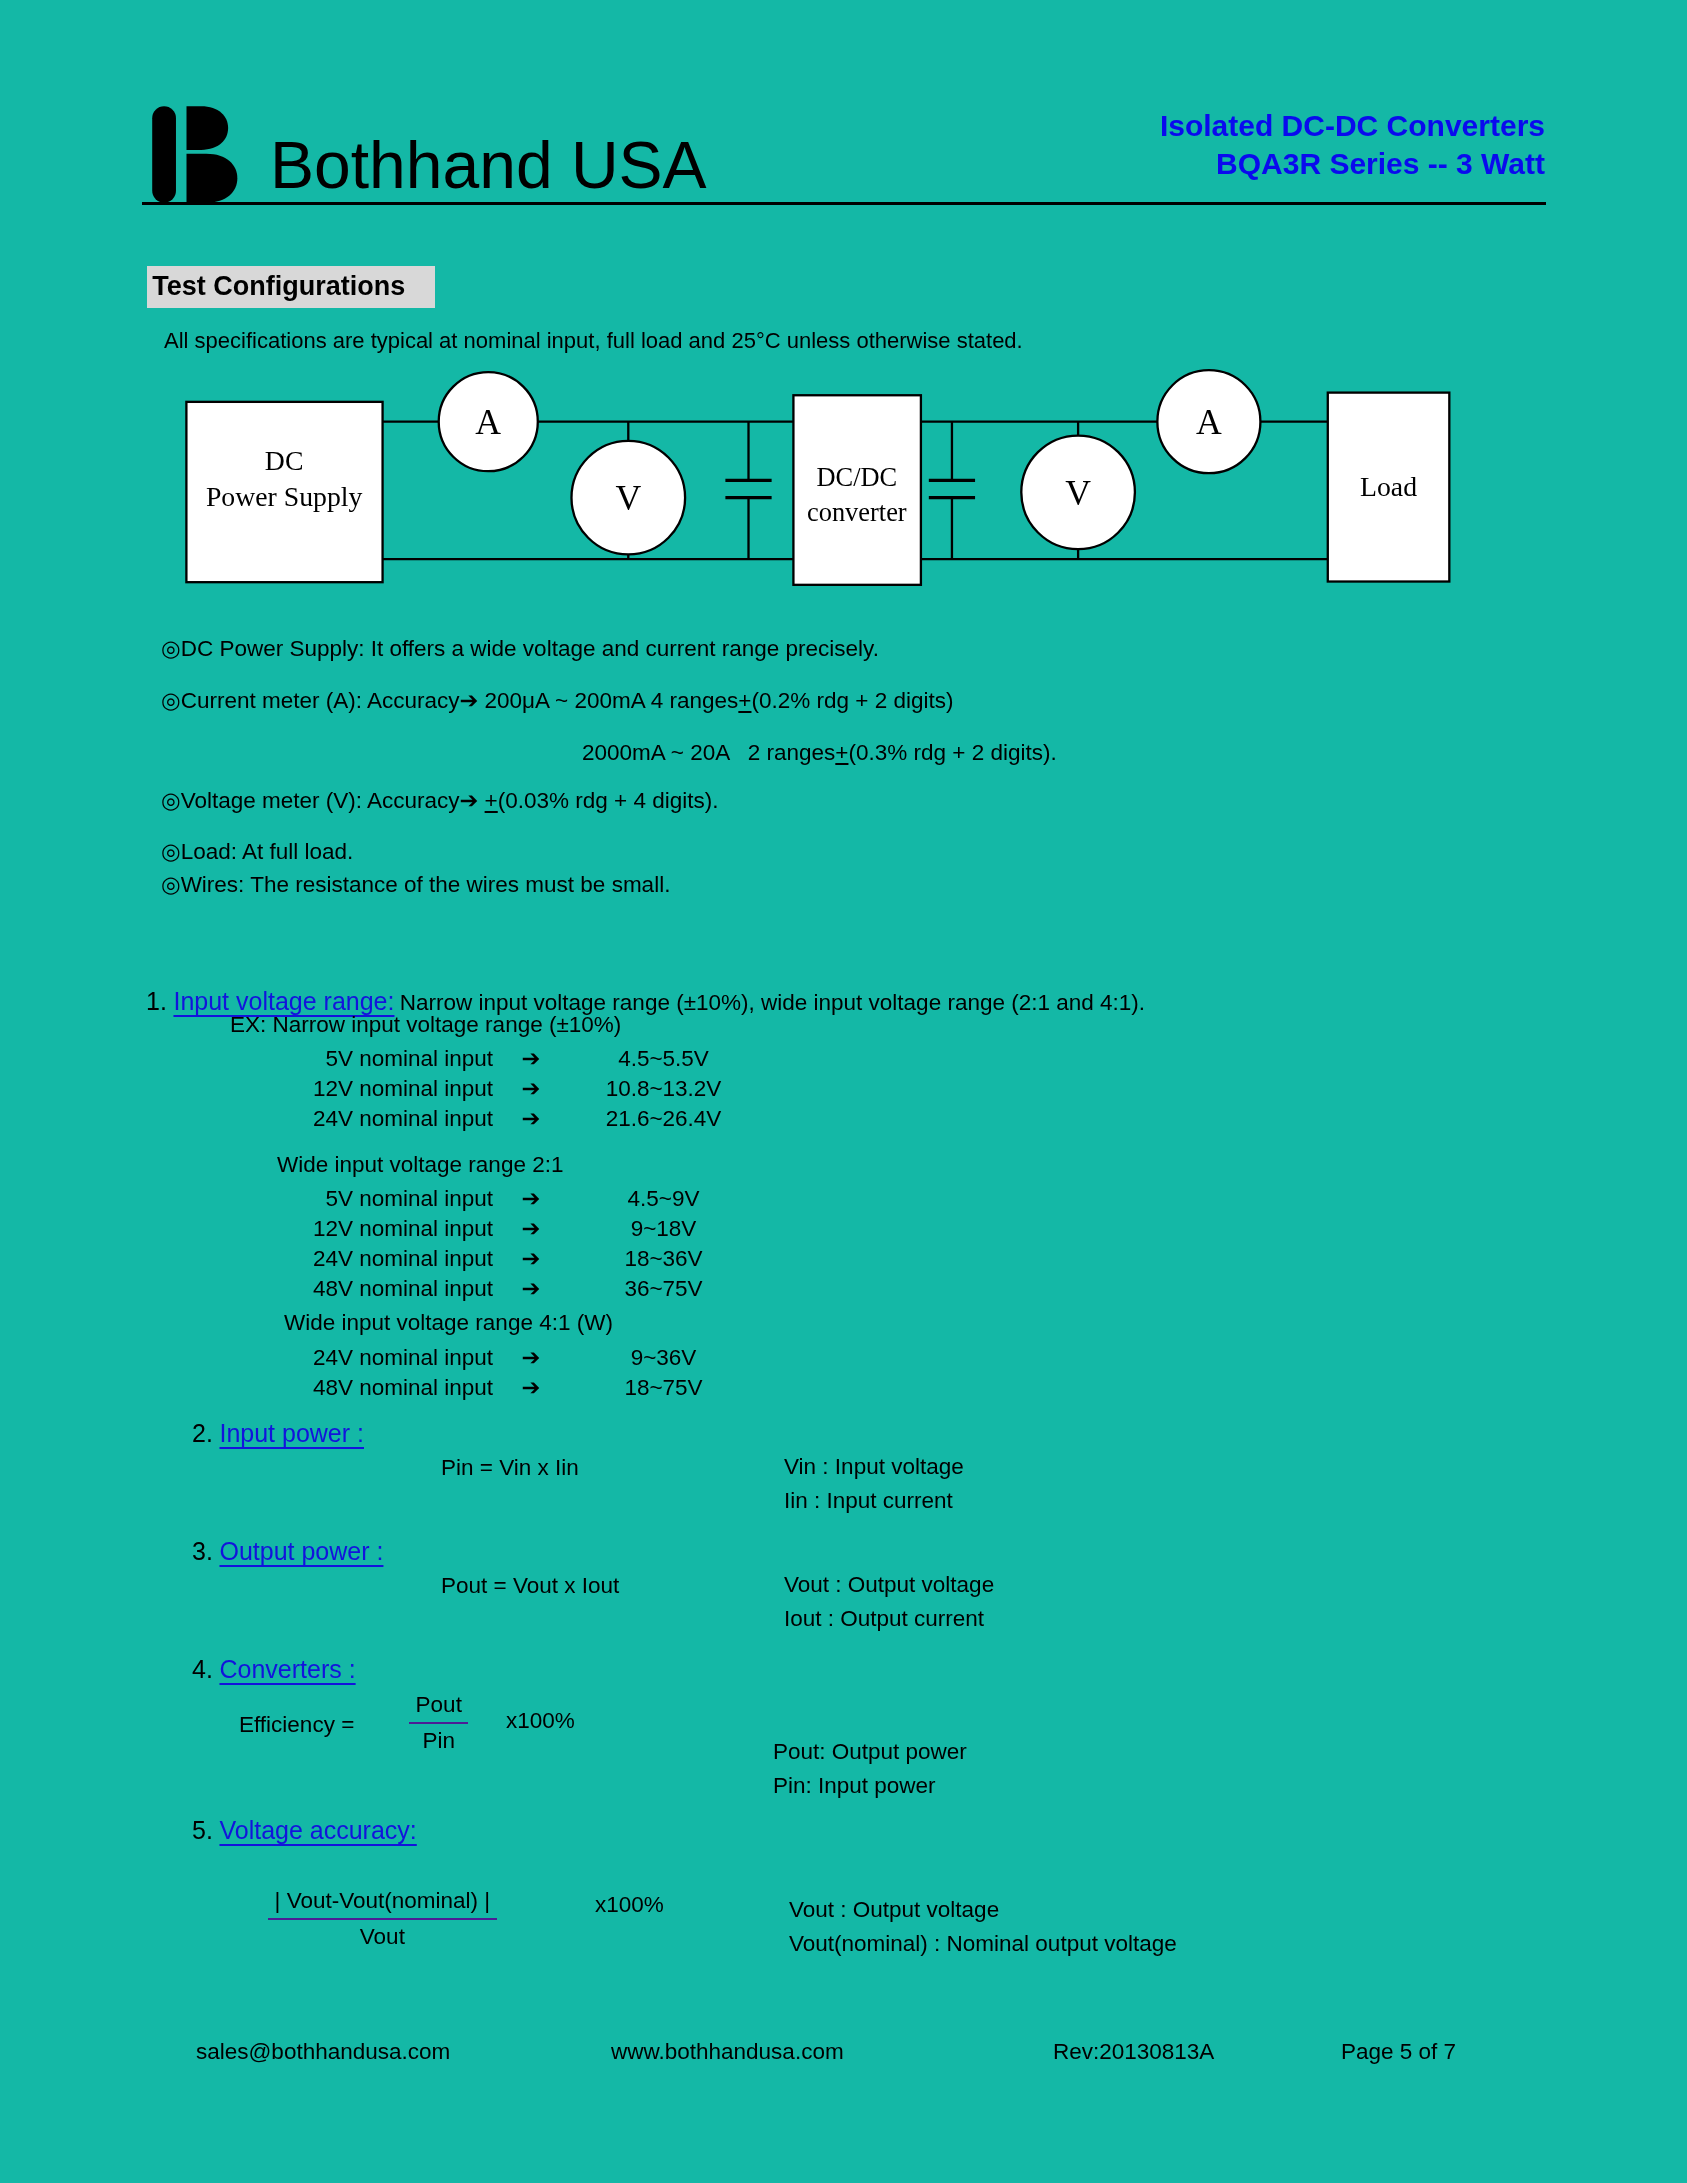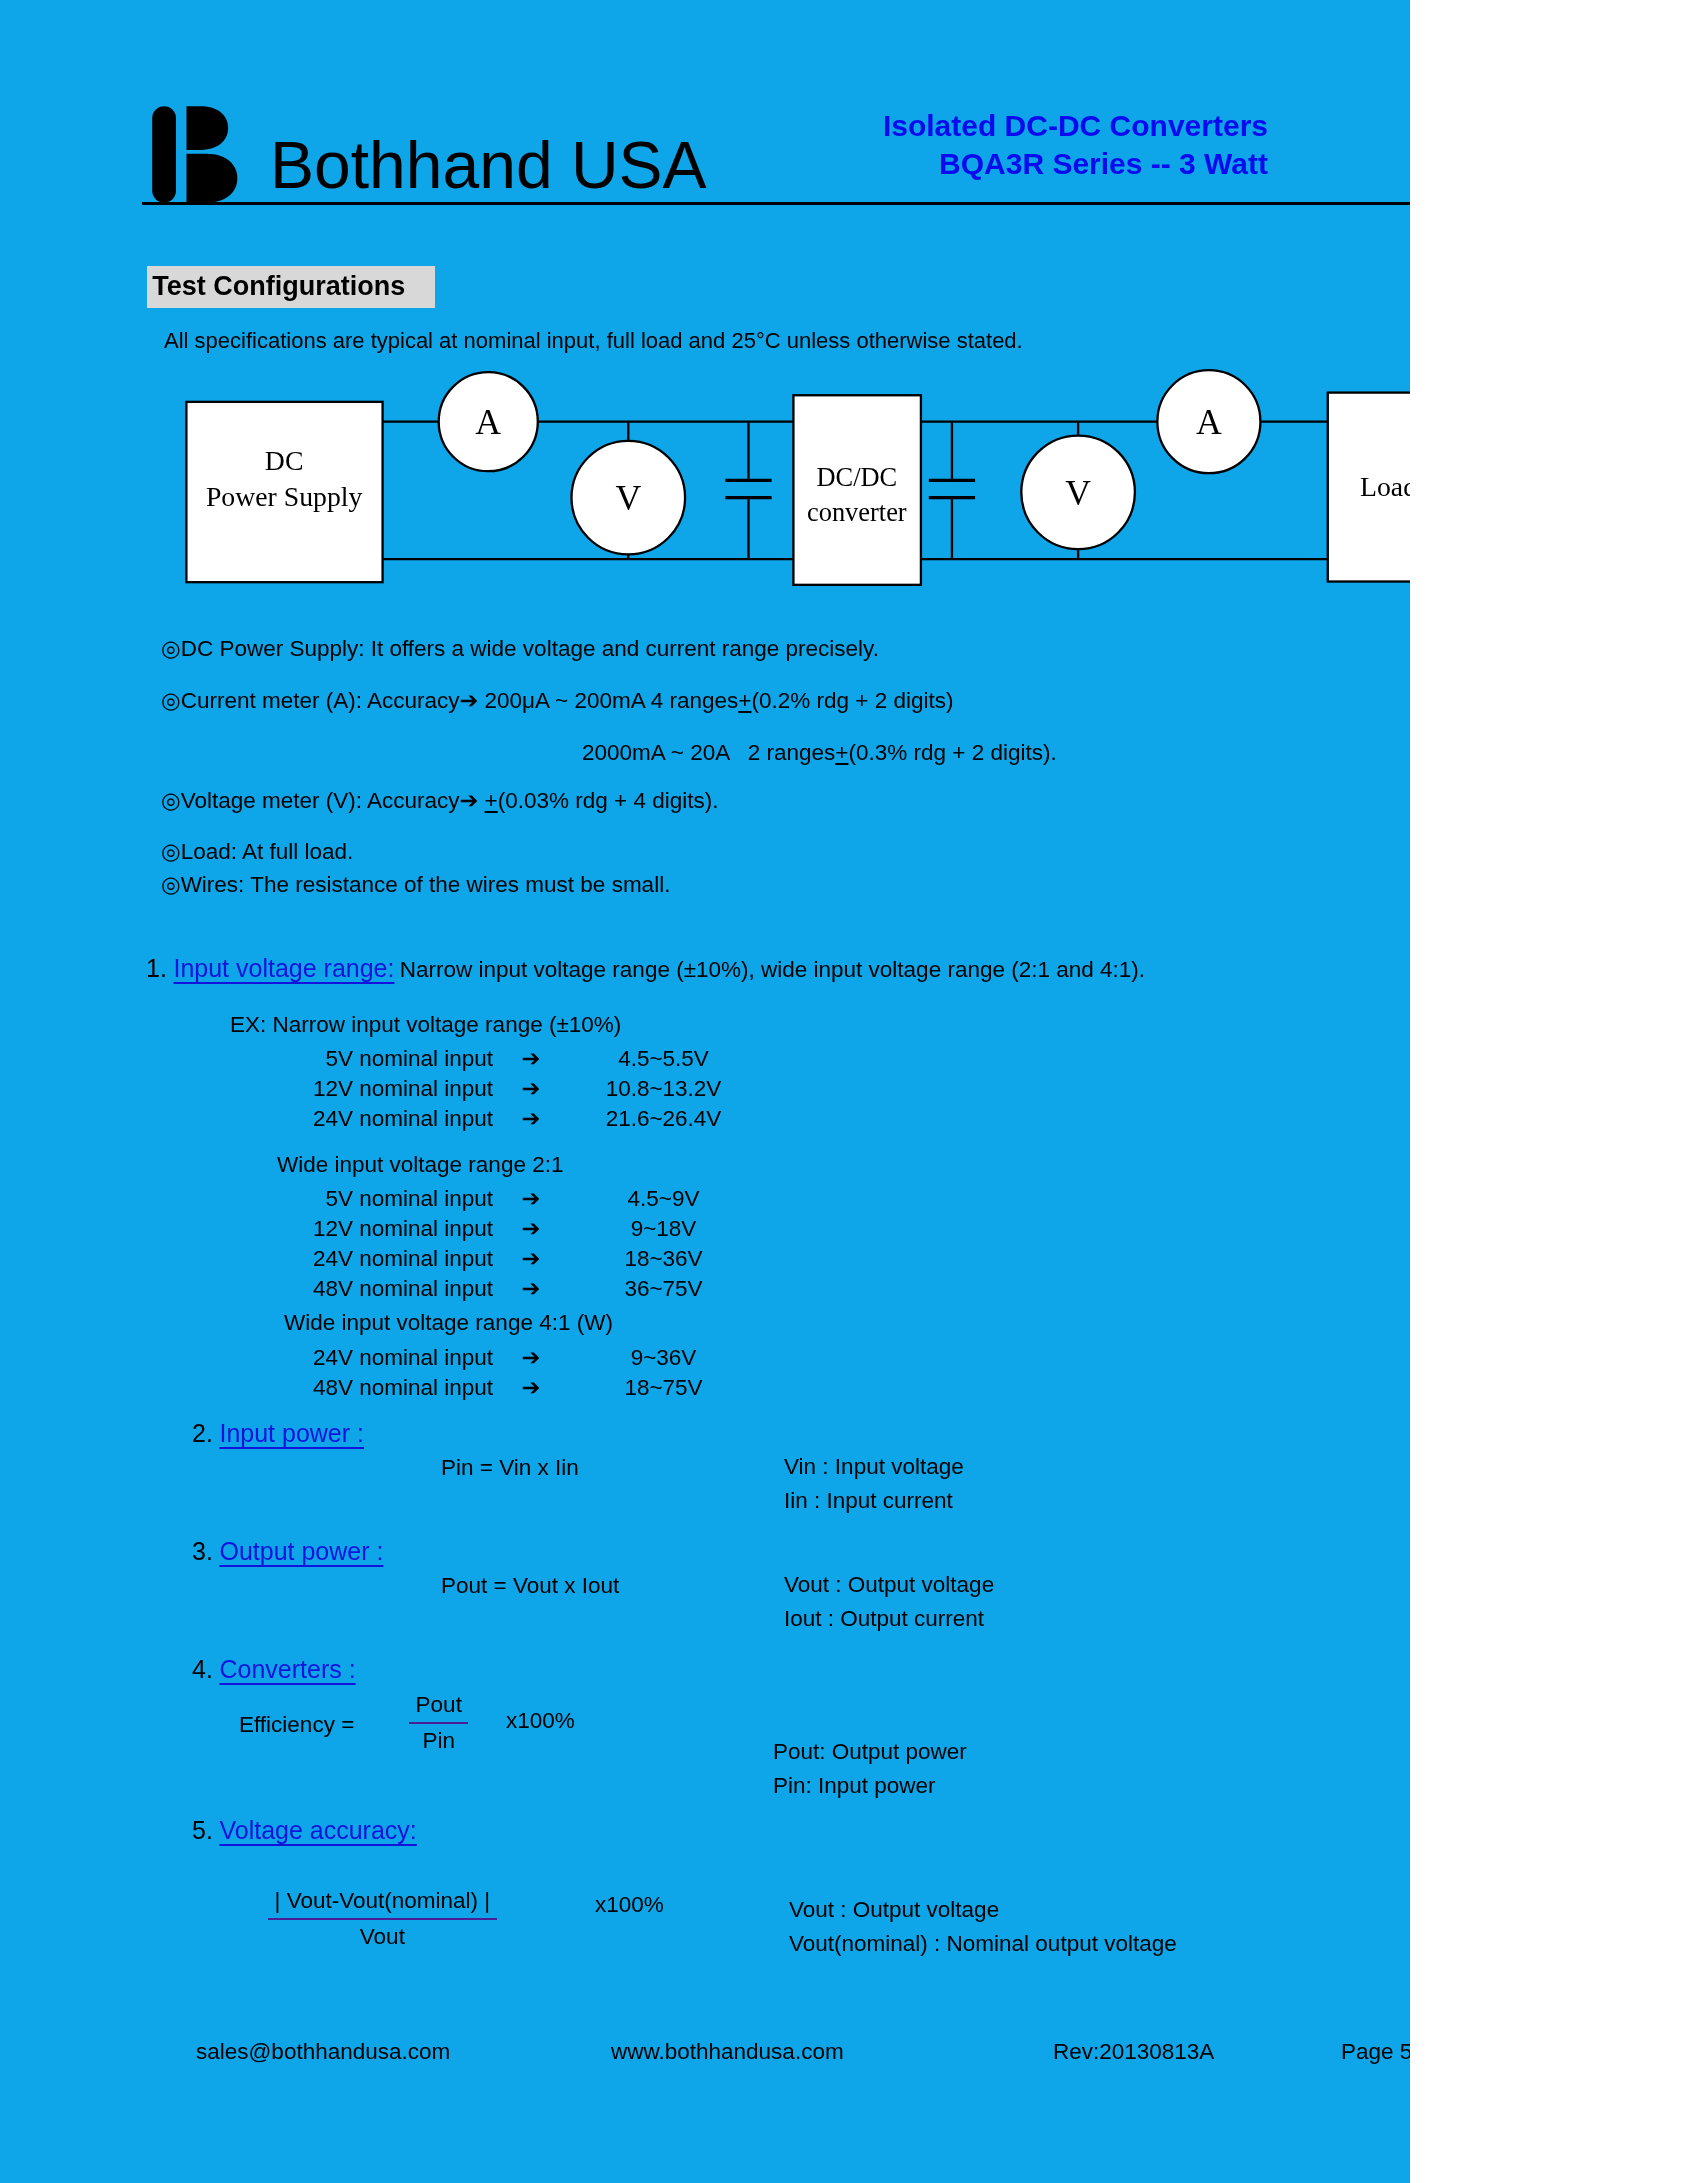--- a/index.html
+++ b/index.html
@@ -1,18 +1,18 @@
 <!DOCTYPE html>
 <html style="font-size:10.6px"><head>
 <meta charset="utf-8">
 <style>
   * { margin:0; padding:0; box-sizing:border-box; }
   html,body { background:#ffffff; }
   .page {
-    position:relative; width:1410px; height:2183px; background:#0ea5e9;
+    position:relative; width:1687px; height:2183px; background:#14b8a6;
     font-family:"Liberation Sans", sans-serif; color:#000; overflow:hidden;
     line-height:1.2;
   }
   .abs { position:absolute; }
 
   
   .company { position:absolute; left:270px; top:132px; font-size:66px; line-height:66px; letter-spacing:0px; }
   .hdr-title { position:absolute; right:142px; top:107px; text-align:right;
                color:#0a0aee; font-weight:bold; font-size:30px; line-height:38px; }
   .header-rule { position:absolute; left:142px; top:202px; width:1404px; height:2.6px; background:#000; }
@@ -140,21 +140,21 @@
     </g>
   </svg>
 
   <div class="note" style="left:161px; top:635px;">◎DC Power Supply: It offers a wide voltage and current range precisely.</div>
   <div class="note" style="left:161px; top:687px;"><span>◎Current meter (A): Accuracy➔ 200μA ~ 200mA 4 ranges</span><span class="uplus">+</span><span>(0.2% rdg + 2 digits)</span></div>
   <div class="note" style="left:582px; top:739px;"><span>2000mA ~ 20A   2 ranges</span><span class="uplus">+</span><span>(0.3% rdg + 2 digits).</span></div>
   <div class="note" style="left:161px; top:787px;text-align:center;"><span>◎Voltage meter (V): Accuracy➔ </span><span class="uplus">+</span><span>(0.03% rdg + 4 digits).</span></div>
   <div class="note" style="left:161px; top:838px;">◎Load: At full load.</div>
   <div class="note" style="left:161px; top:871px;">◎Wires: The resistance of the wires must be small.</div>
 
-  <div class="abs sec-heading" style="left:146px; top:953px;">
+  <div class="abs sec-heading" style="left:146px; top:986px;">
     <span class="sec-num">1.</span><span class="sec-title">Input voltage range:</span><span class="sec-rest">Narrow input voltage range (±10%), wide input voltage range (2:1 and 4:1).</span>
   </div>
 
   <div class="ex-heading" style="left:230px; top:1011px;">EX: Narrow input voltage range (±10%)</div>
 
   <div class="vrow-grid" style="left:278px; top:1043px;">
     <div class="vrow">
       <span class="vlabel">5V nominal input</span>
       <span class="varrow">➔</span>
       <span class="vvalue">4.5~5.5V</span>

